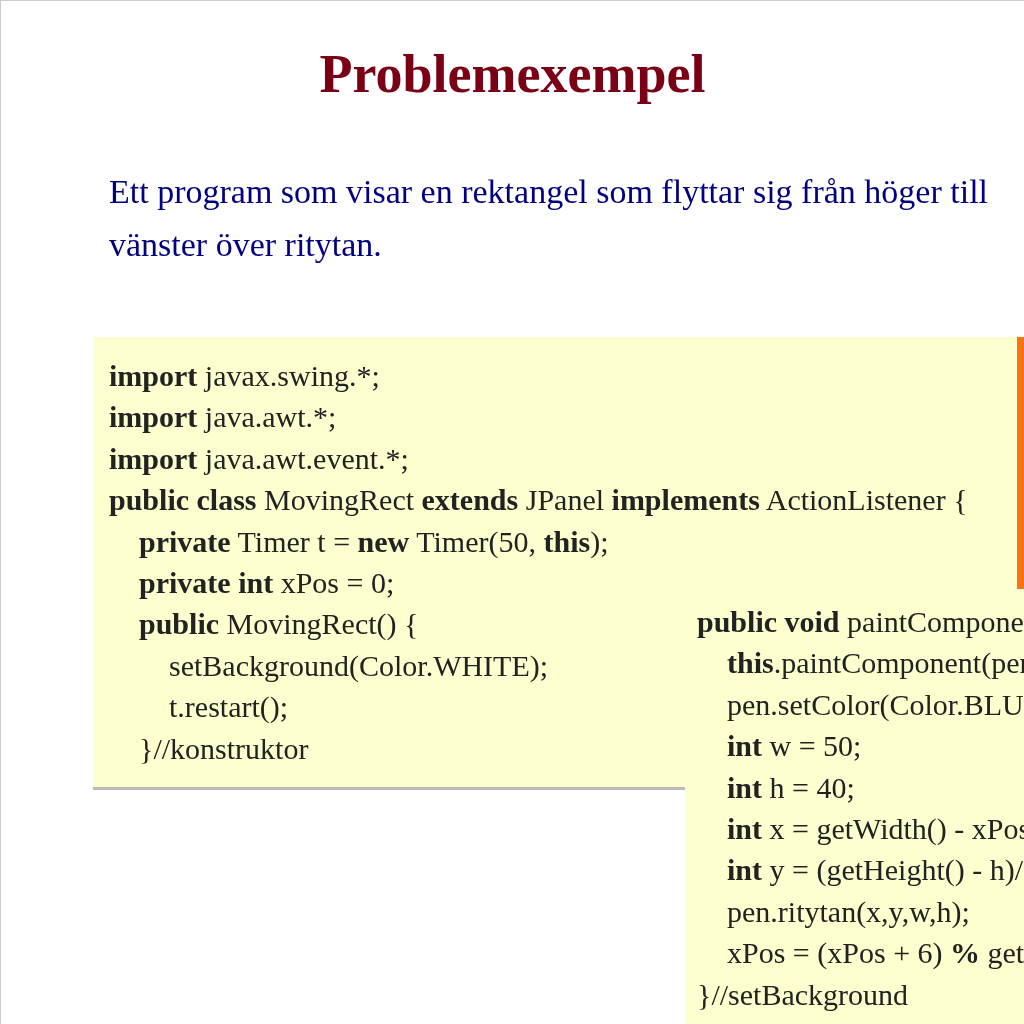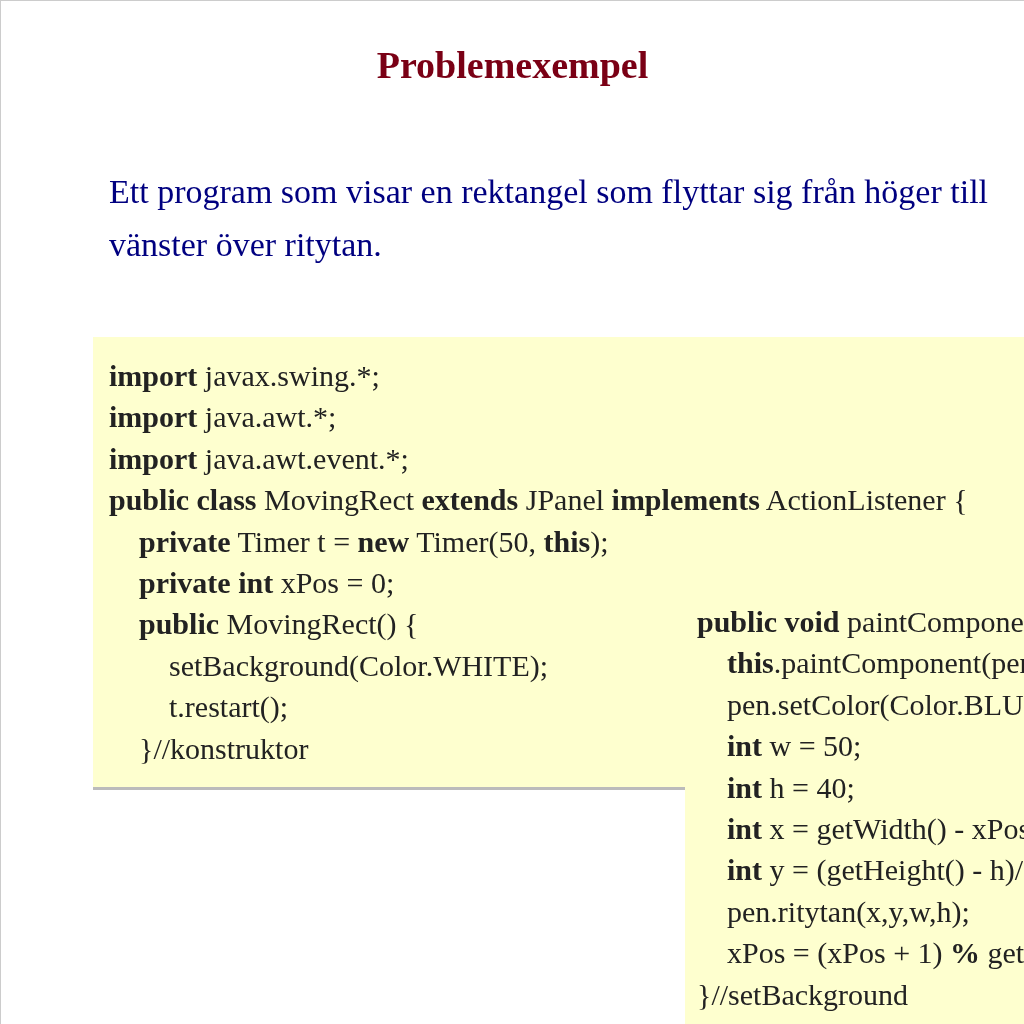--- a/index.html
+++ b/index.html
@@ -18,42 +18,42 @@
     position: relative;
     border-left: 1px solid #ccc;
     border-top: 1px solid #ccc;
   }
   .title {
     position: absolute;
     top: 42px;
     left: 0;
     width: 100%;
     text-align: center;
-    font-size: 38px;
+    font-size: 54px;
     font-weight: bold;
     color: #7a0015;
   }
   .description {
     position: absolute;
     top: 165px;
     left: 108px;
     width: 920px;
     font-size: 34px;
     color: #000080;
     line-height: 1.55;
   }
   .code-block {
     position: absolute;
     background: #feffcf;
     font-family: Georgia, 'Times New Roman', serif;
     font-size: 30px;
     color: #222;
     line-height: 1.38;
     white-space: pre;
-    border-right: 1px solid #f97316;
+    border-right: 8px solid #f97316;
     border-bottom: 3px solid #bbb;
   }
   .code-block-1 {
     top: 336px;
     left: 92px;
     width: 932px;
     padding: 18px 16px 18px 16px;
     height: auto;
   }
   .code-block-2 {
@@ -87,16 +87,16 @@
     <span>}//konstruktor</span></div>
 
   <div class="code-block code-block-2"><span class="kw">public void</span><span> paintComponent(Graphics pen) {</span>
     <span class="kw">this</span><span>.paintComponent(pen);</span>
     <span>pen.setColor(Color.BLUE);</span>
     <span class="kw">int</span><span> w = 50;</span>
     <span class="kw">int</span><span> h = 40;</span>
     <span class="kw">int</span><span> x = getWidth() - xPos;</span>
     <span class="kw">int</span><span> y = (getHeight() - h)/2;</span>
     <span>pen.ritytan(x,y,w,h);</span>
-    <span>xPos = (xPos + 1) </span><span class="kw">%</span><span> getWidth();</span>
+    <span>xPos = (xPos + 6) </span><span class="kw">%</span><span> getWidth();</span>
 <span>}//setBackground</span></div>
 
 </div>
 
 </body></html>

